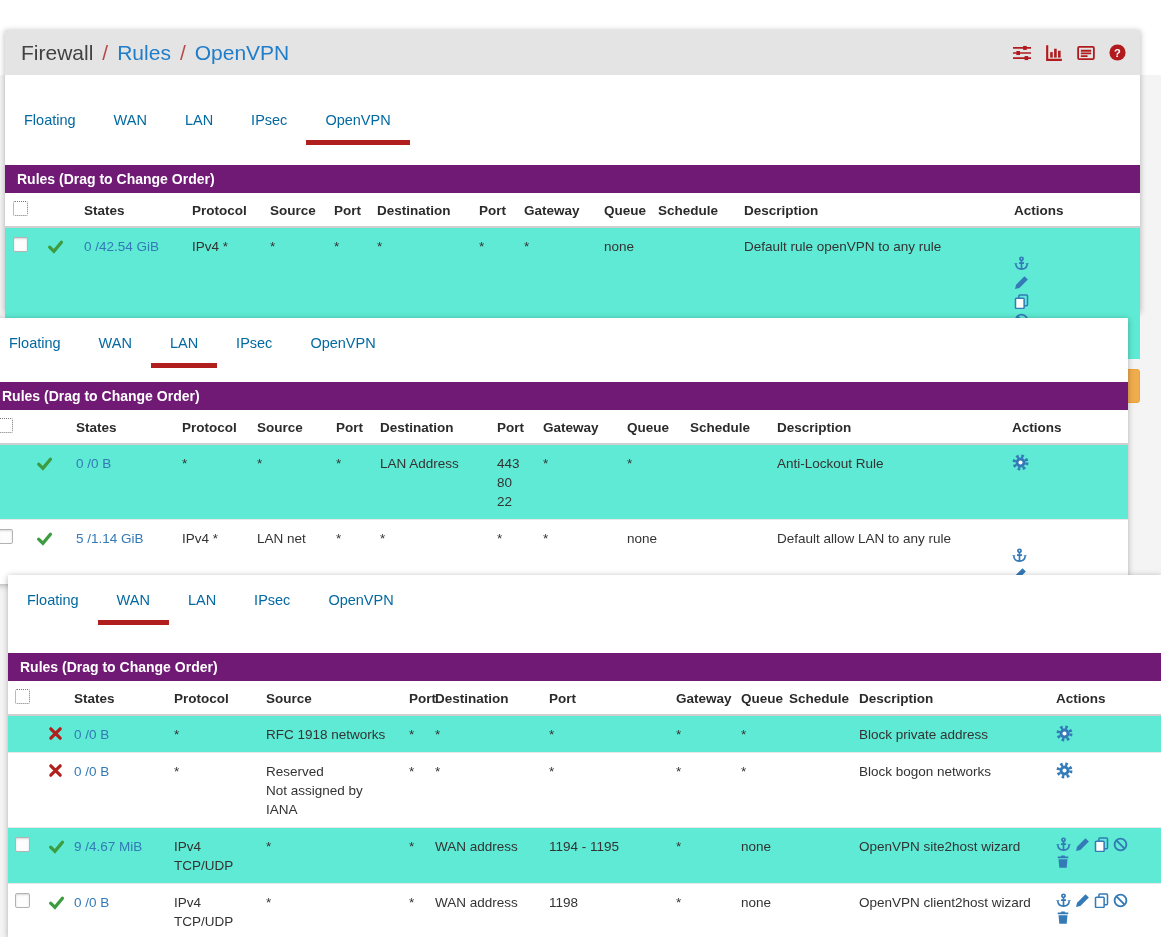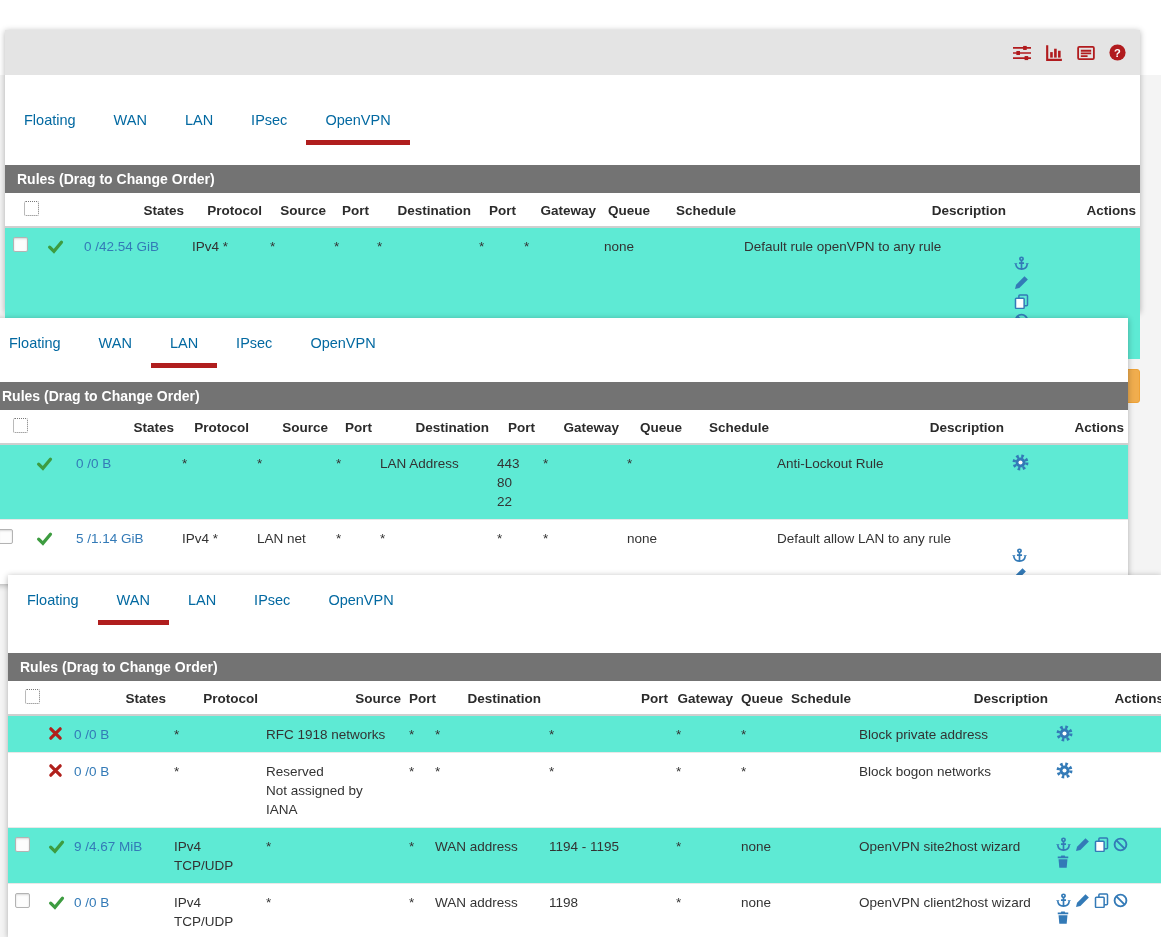--- a/index.html
+++ b/index.html
@@ -22,23 +22,23 @@
   
   .tabs{display:flex;margin:20px 0 0 0;}
   .panel2 .tabs,.panel3 .tabs{margin-top:0;}
   .tab{font-size:14.5px;color:#0369a1;text-decoration:none;padding:17px 19px 12px 19px;border-bottom:5px solid transparent;cursor:pointer;}
   .tab.active{border-bottom-color:#b01e1e;}
 
   
   .tablewrap{margin-top:20px;}
   .panel2 .tablewrap{margin-top:14px;}
   .panel3 .tablewrap{margin-top:28px;}
-  .ptitle{background:#737373;color:#ffffff;font-weight:bold;font-size:14px;padding:6px 12px;height:16px;line-height:16px;}
+  .ptitle{background:#701a75;color:#ffffff;font-weight:bold;font-size:14px;padding:6px 12px;height:16px;line-height:16px;}
   table.rt{width:100%;border-collapse:collapse;table-layout:fixed;}
-  .rt th{text-align:right;font-size:13.5px;font-weight:bold;color:#2b2b2b;padding:8px 4px 7px 4px;border-bottom:2px solid #cfcfcf;white-space:nowrap;overflow:visible;}
+  .rt th{text-align:left;font-size:13.5px;font-weight:bold;color:#2b2b2b;padding:8px 4px 7px 4px;border-bottom:2px solid #cfcfcf;white-space:nowrap;overflow:visible;}
   .rt td{font-size:13.5px;color:#333;padding:9px 4px 8px 4px;vertical-align:top;white-space:pre-line;border-top:1px solid #e8e8e8;line-height:19px;}
   .rt tr:first-child td{border-top:none;}
   tr.striped td{background:#5eead4;}
   .cb-cell{padding-left:8px !important;}
   .panel3 .cb-cell{padding-left:7px !important;}
   .icon-cell{text-align:center;padding-top:10px !important;}
   .cbx{display:inline-block;width:13px;height:13px;background:#fdfdfd;border:1px solid #b3b3b3;border-radius:2px;box-shadow:inset 0 1px 2px rgba(0,0,0,.15);cursor:pointer;}
   .cbx.all{background:transparent;border:1px dotted #777;box-shadow:none;}
   a.states-link{color:#337ab7;text-decoration:none;}
   .actions-cell{color:#337ab7;}
@@ -56,20 +56,23 @@
   svg{display:block;}
 </style>
 </head>
 <body>
 
 <div class="stage">
   <div class="top-strip"></div>
 
   <div class="panel panel1">
     <div class="crumbbar">
+      <div class="crumb">
+        <span>Firewall</span><span class="sep">/</span><a href="#">Rules</a><span class="sep">/</span><a href="#">OpenVPN</a>
+      </div>
       <div class="crumb-icons">
         <span class="hic">
             <svg width="18" height="18" viewBox="0 0 16 16">
               <g stroke="currentColor" stroke-width="1.5">
                 <path d="M0 3.5h16M0 8h16M0 12.5h16"></path>
               </g>
               <g fill="currentColor">
                 <rect x="9" y="1.7" width="3.2" height="3.6"></rect>
                 <rect x="3" y="6.2" width="3.2" height="3.6"></rect>
                 <rect x="10.3" y="10.7" width="3.2" height="3.6"></rect>

